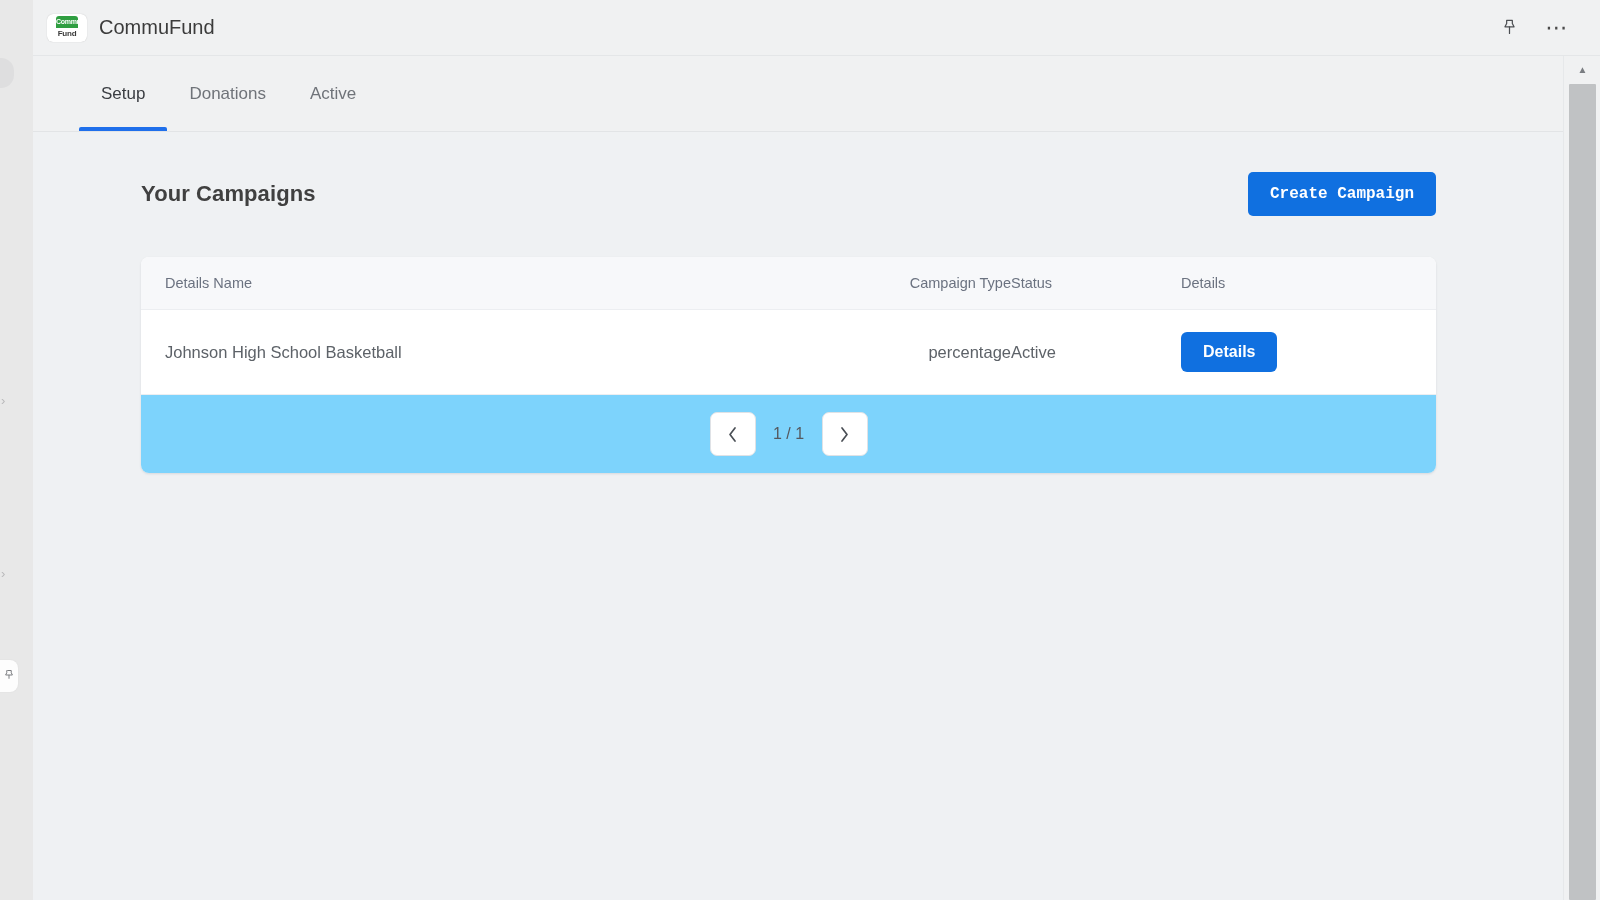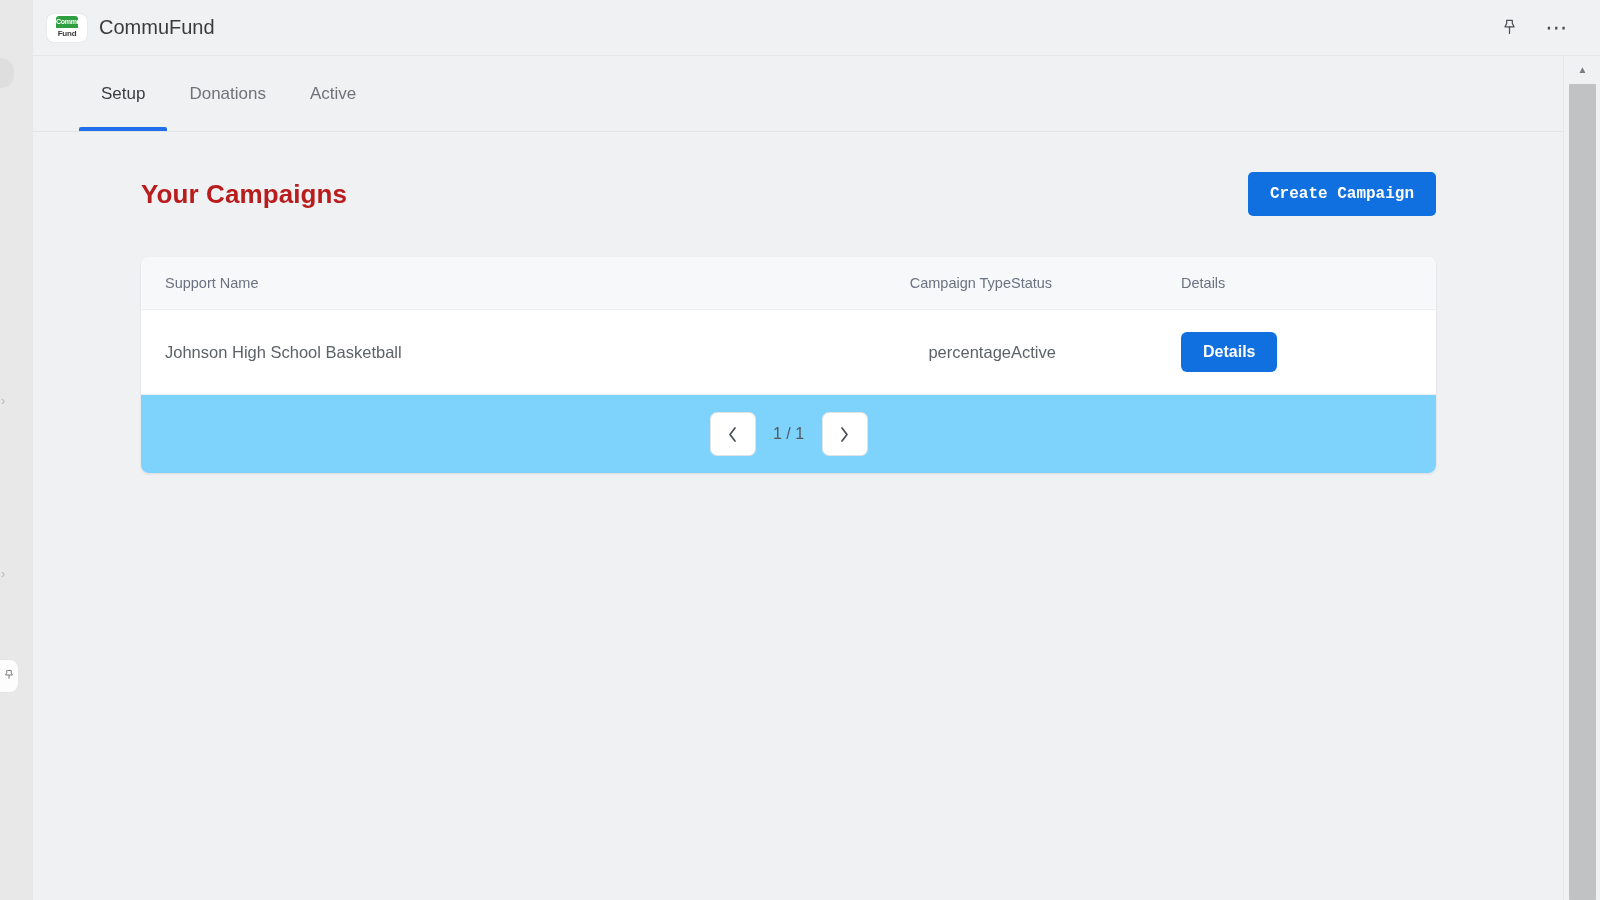--- a/index.html
+++ b/index.html
@@ -163,22 +163,22 @@
     left: 108px; top: 31px;
     width: 1295px;
   }
   .page-head {
     display: flex;
     align-items: center;
     justify-content: space-between;
     height: 60px;
   }
   .page-title {
-    font-size: 26px;
-    color: #b91c1c;
+    font-size: 22px;
+    color: #404040;
     font-weight: 600;
     letter-spacing: 0.1px;
   }
   .primary-btn {
     background: #1070e0;
     color: #ffffff;
     border: none;
     border-radius: 5px;
     font-size: 16px;
     font-weight: bold;
@@ -329,21 +329,21 @@
 
       <div class="page-head">
         <div class="page-title">Your Campaigns</div>
         <button class="primary-btn">Create Campaign</button>
       </div>
 
       <div class="card">
         <table>
           <thead>
             <tr>
-              <th class="col-name">Support Name</th>
+              <th class="col-name">Details Name</th>
               <th class="col-type">Campaign Type</th>
               <th class="col-status">Status</th>
               <th class="col-det">Details</th>
             </tr>
           </thead>
           <tbody>
             <tr>
               <td class="col-name">Johnson High School Basketball</td>
               <td class="col-type">percentage</td>
               <td class="col-status">Active</td>

